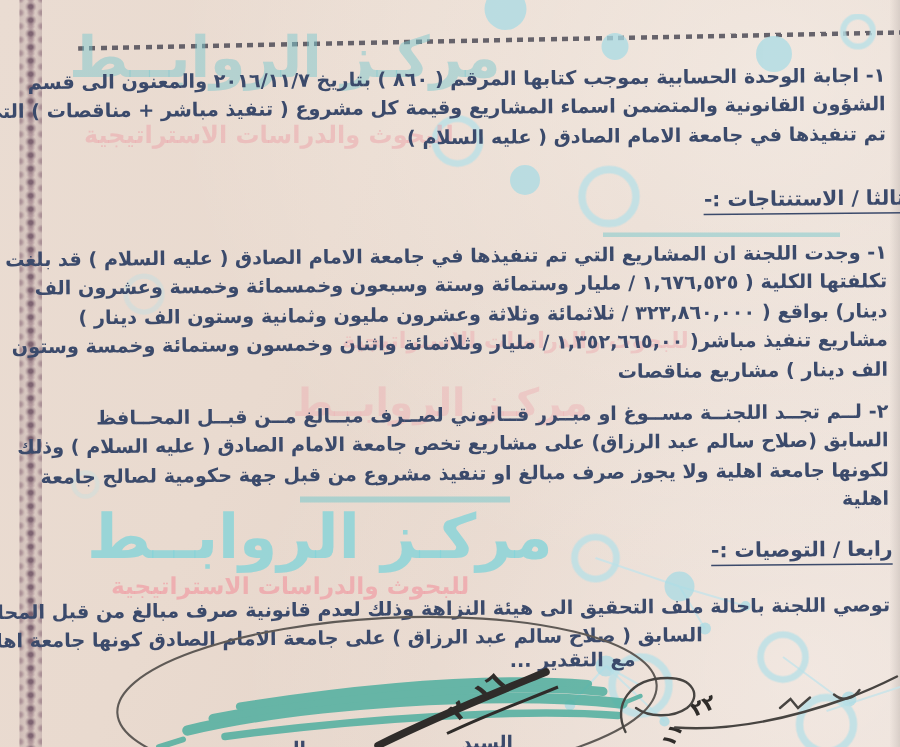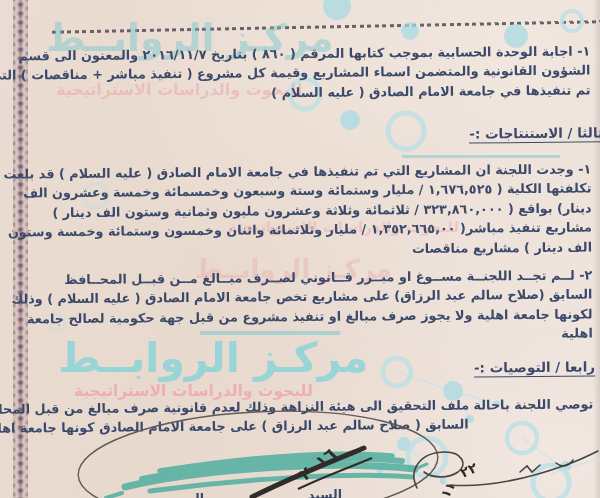--- a/index.html
+++ b/index.html
@@ -145,20 +145,21 @@
 
     <div class="h-head h2">
       <span class="u">رابعا / التوصيات :-</span>
     </div>
 
     <div class="block b-rec">
       <div class="line">توصي اللجنة باحالة ملف التحقيق الى هيئة النزاهة وذلك لعدم قانونية صرف مبالغ من قبل المحافظ</div>
       <div class="line rec-l2">السابق ( صلاح سالم عبد الرزاق ) على جامعة الامام الصادق كونها جامعة اهلية</div>
     </div>
 
+    <div class="closing">مع التقدير ...</div>
   </div>
 
   <svg viewBox="0 0 600 498">
 
     <ellipse cx="258" cy="466" rx="180" ry="54" fill="none" stroke="#5f5a56" stroke-width="1.4" transform="rotate(-3 258 466)"></ellipse>
 
     <g stroke="#4fae9f" fill="none" stroke-linecap="round" opacity=".85">
       <path d="M125 487 C 200 469, 330 460, 415 469" stroke-width="7"></path>
       <path d="M142 479 C 230 462, 340 455, 402 461" stroke-width="6"></path>
       <path d="M160 471 C 250 457, 330 451, 392 456" stroke-width="5.5"></path>

